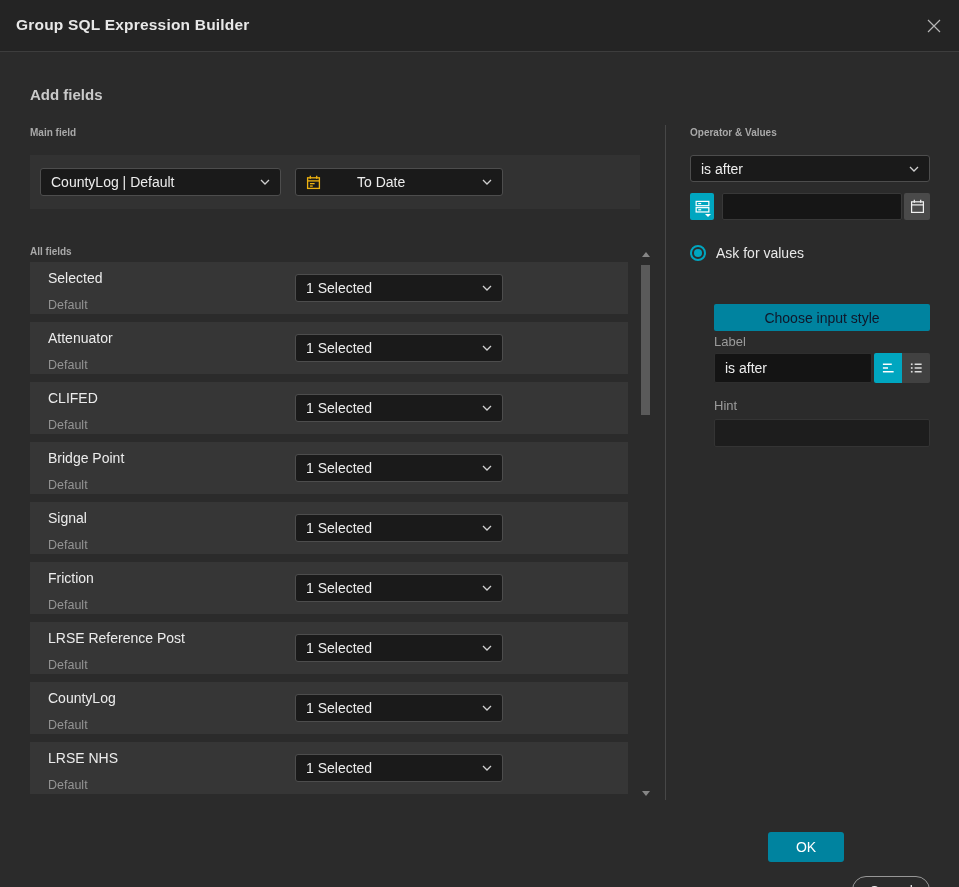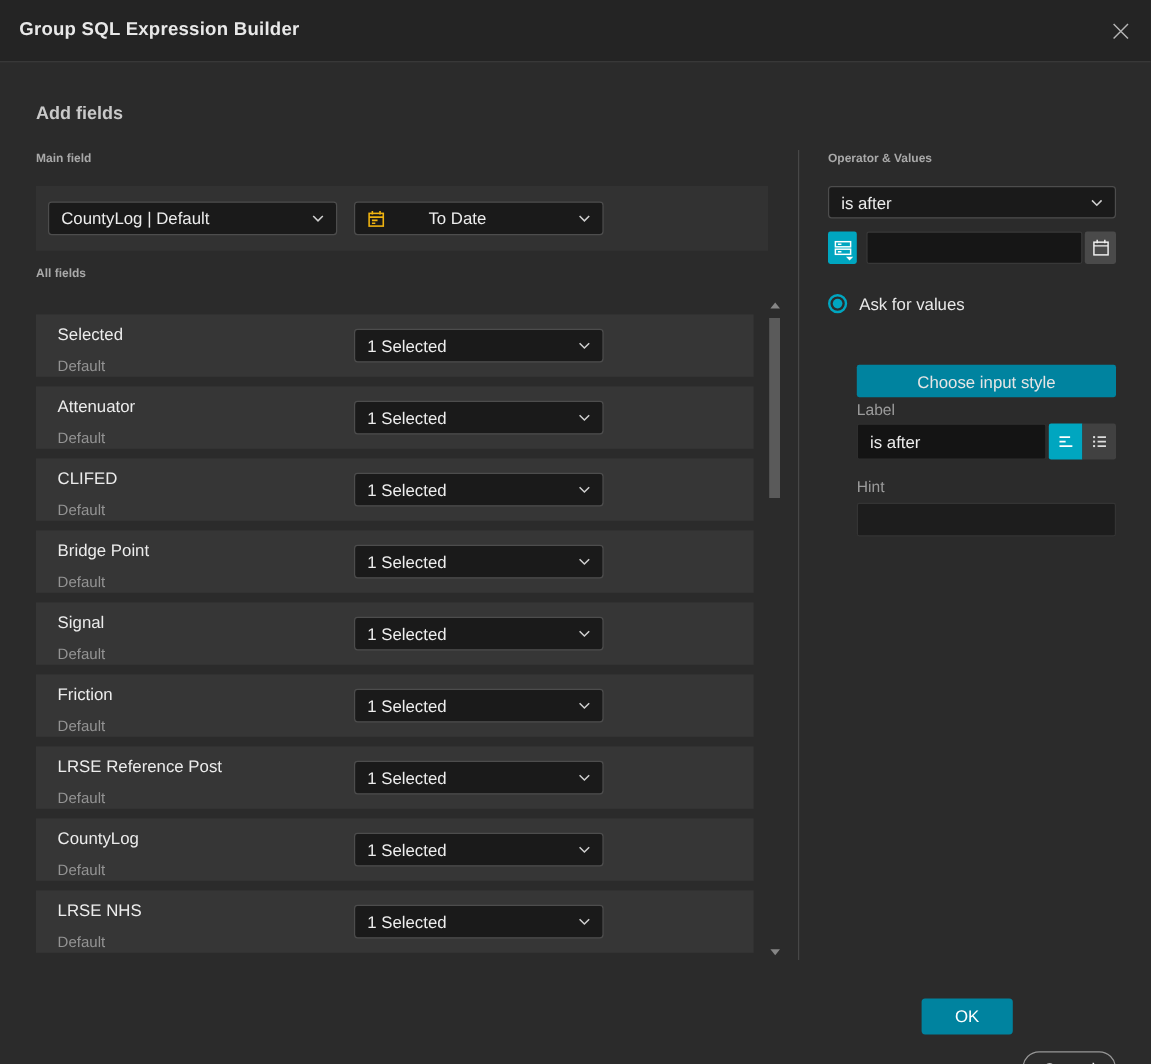--- a/index.html
+++ b/index.html
@@ -19,21 +19,21 @@
             background:var(--titlebar);border-bottom:1px solid #3d3d3d;}
   .title{position:absolute;left:16px;top:16px;font-size:15.5px;font-weight:700;
          color:#e8e8e8;letter-spacing:.2px;text-align:center;}
   .close{position:absolute;right:15px;top:16px;width:20px;height:20px;cursor:pointer;
          display:flex;align-items:center;justify-content:center;color:#b5b5b5;}
 
   
   .heading{position:absolute;left:30px;top:86px;font-size:15px;font-weight:700;color:var(--heading);}
   .sublabel{position:absolute;font-size:10px;font-weight:700;color:var(--label);}
   .main-field-label{left:30px;top:127px;}
-  .all-fields-label{left:30px;top:223px;}
+  .all-fields-label{left:30px;top:246px;}
   .op-label{left:690px;top:127px;}
 
   
   .select{background:var(--input-bg);border:1px solid var(--input-border);border-radius:3px;
           display:flex;align-items:center;padding:0 10px;color:var(--text);font-size:14px;
           cursor:pointer;gap:8px;}
   .select .sel-text{flex:1;white-space:nowrap;overflow:hidden;}
   .chev{flex:none;display:flex;color:#cfcfcf;}
 
   
@@ -76,21 +76,21 @@
 
   .radio-rows{position:absolute;left:690px;top:244px;width:240px;}
   .radio-row{display:flex;align-items:center;gap:10px;margin-bottom:13px;height:17px;cursor:pointer;}
   .radio-circle{width:16px;height:16px;border-radius:50%;border:2px solid #9c9c9c;flex:none;position:relative;}
   .radio-row.selected .radio-circle{border-color:var(--teal-bright);}
   .radio-row.selected .radio-circle::after{content:"";position:absolute;left:2px;top:2px;width:8px;height:8px;
        border-radius:50%;background:var(--teal-bright);}
   .radio-label{font-size:14px;color:#e8e8e8;}
 
   .choose-btn{position:absolute;left:714px;top:304px;width:216px;height:27px;background:var(--teal);
-              border:none;border-radius:2px;color:#e5e5e5;font-size:14px;cursor:pointer;
+              border:none;border-radius:2px;color:#0f172a;font-size:14px;cursor:pointer;
               font-family:"Liberation Sans",sans-serif;}
   .mini-label{position:absolute;font-size:13px;color:#9b9b9b;}
   .label-label{left:714px;top:334px;}
   .hint-label{left:714px;top:398px;}
   .label-input{position:absolute;left:714px;top:353px;width:158px;height:30px;background:#141414;
                border:1px solid #2e2e2e;border-radius:2px;color:var(--text);font-size:14px;padding:0 10px;
                font-family:"Liberation Sans",sans-serif;outline:none;}
   .align-btn{position:absolute;left:874px;top:353px;width:28px;height:30px;background:var(--teal-bright);
              border:none;border-radius:2px 0 0 2px;display:flex;align-items:center;justify-content:center;
              color:#fff;cursor:pointer;}

